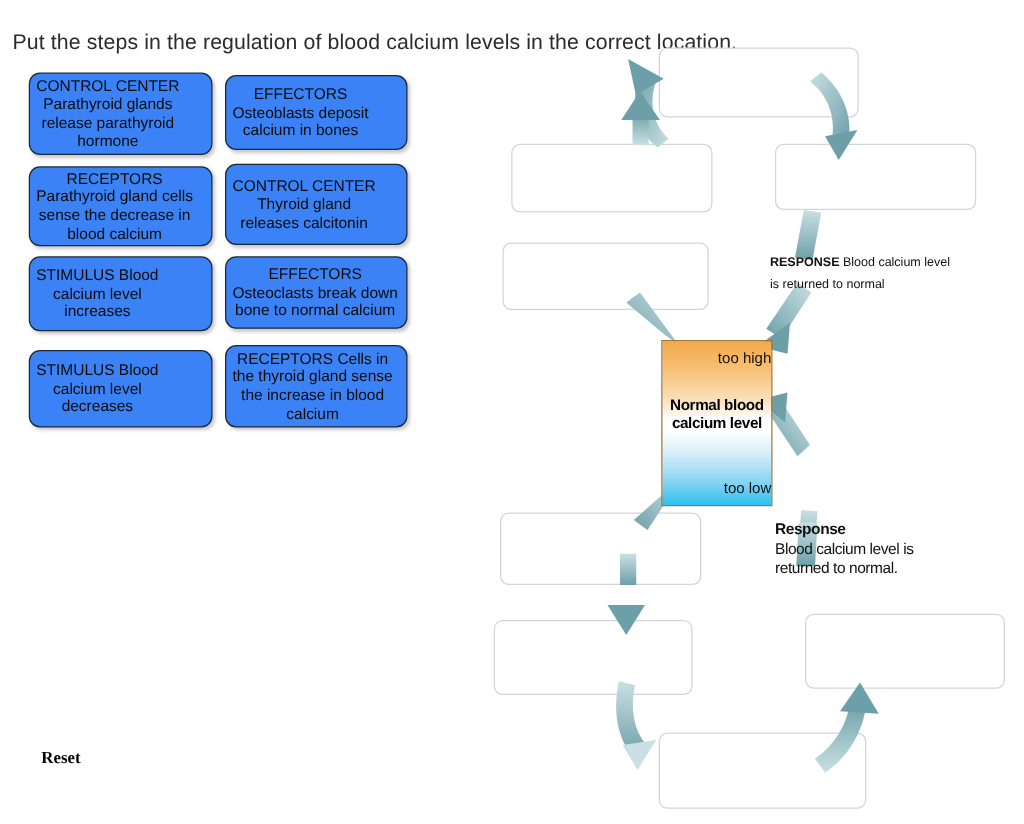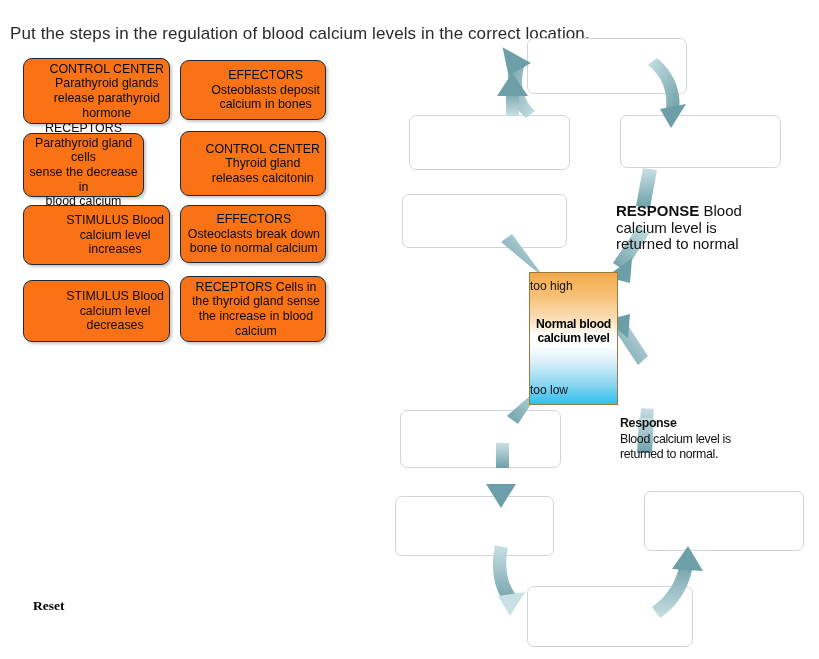--- a/index.html
+++ b/index.html
@@ -31,26 +31,26 @@
   #tile-tray {
     position: absolute;
     left: 0;
     top: 0;
     width: 360px;
     height: 360px;
   }
   .tile {
     position: absolute;
     box-sizing: border-box;
-    background: #f97316;
+    background: #3b82f6;
     border: 1.6px solid #1b2a3a;
     border-radius: 9px;
     display: flex;
     align-items: center;
-    justify-content: flex-end;
+    justify-content: flex-start;
     text-align: center;
     font-size: 12.4px;
     line-height: 14.6px;
     color: #0b0b0b;
     padding: 3px 5px;
     box-shadow: 2px 2px 3px rgba(0,0,0,0.22);
     cursor: move;
     user-select: none;
   }
   .tile span { display: block; }
@@ -90,42 +90,42 @@
         #fbe0bb 36%,
         #ffffff 48%,
         #ffffff 55%,
         #d9effa 68%,
         #86d4f2 86%,
         #2fc0ef 100%);
   }
   .gauge-label {
     position: absolute;
     width: 100%;
-    text-align: left;
+    text-align: right;
     font-size: 12px;
     color: #111;
   }
   #gauge-too-high { top: 6px; }
   #gauge-too-low  { bottom: 7px; }
   #gauge-normal {
     position: absolute;
     width: 100%;
     top: 44px;
     text-align: center;
     font-size: 12.2px;
     line-height: 14px;
     font-weight: bold;
     color: #000;
     letter-spacing: -0.3px;
   }
 
   
   .response-caption {
     position: absolute;
-    font-size: 15px;
+    font-size: 10px;
     line-height: 16.5px;
     color: #111;
   }
   .response-caption b { font-weight: bold; }
   #response-lower {
     font-size: 12.4px;
     line-height: 15.5px;
     letter-spacing: -0.35px;
   }
   #response-lower .rl-title {
@@ -161,21 +161,21 @@
         <span>hormone</span>
       </div>
     </div>
     <div class="tile" style="left: 180px; top: 60px; width: 146px; height: 60px;">
       <div>
         <span>EFFECTORS</span>
         <span>Osteoblasts deposit</span>
         <span>calcium in bones</span>
       </div>
     </div>
-    <div class="tile" style="left: 23px; top: 133px; width: 121px; height: 64px;">
+    <div class="tile" style="left: 23px; top: 133px; width: 147px; height: 64px;">
       <div>
         <span>RECEPTORS</span>
         <span>Parathyroid gland cells</span>
         <span>sense the decrease in</span>
         <span>blood calcium</span>
       </div>
     </div>
     <div class="tile" style="left: 180px; top: 131px; width: 146px; height: 65px;">
       <div>
         <span>CONTROL CENTER</span>

